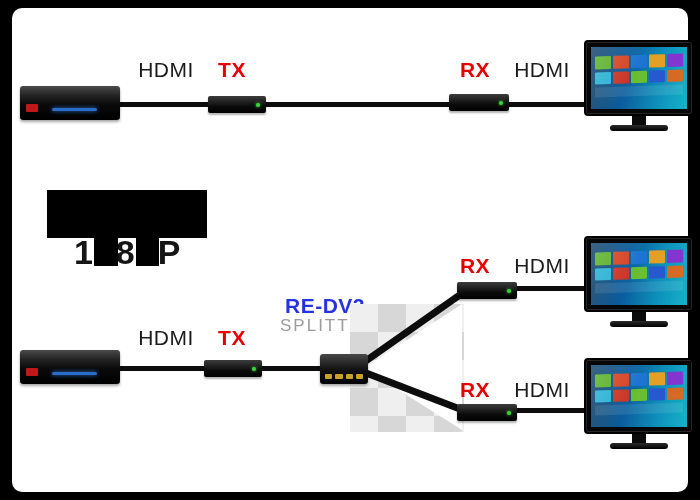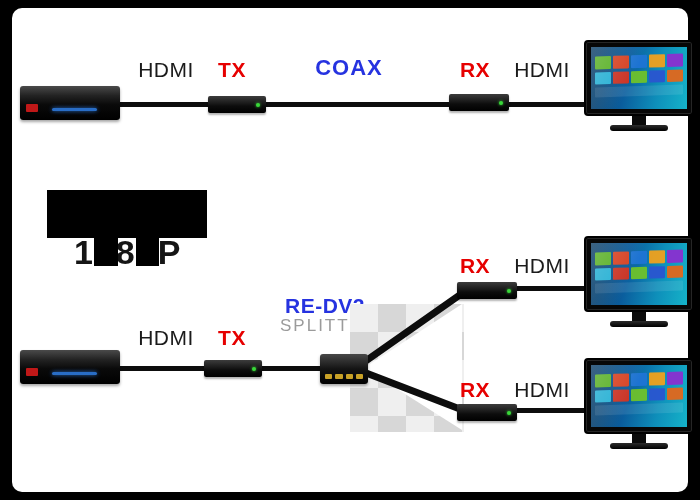--- a/index.html
+++ b/index.html
@@ -74,21 +74,20 @@
   .tv-neck{position:absolute;left:48px;top:76px;width:14px;height:9px;background:#0a0a0a;}
   .tv-base{position:absolute;left:26px;top:85px;width:58px;height:6px;background:linear-gradient(#2c2c2c,#000);border-radius:3px;}
 </style>
 </head>
 <body>
 
 <div class="canvas">
 
   <div class="abs label" style="left:118px;top:50px;width:72px;">HDMI</div>
   <div class="abs label red" style="left:192px;top:50px;width:56px;">TX</div>
-  <div class="abs label blue" style="left:296px;top:48px;width:82px;">COAX</div>
   <div class="abs label red" style="left:434px;top:50px;width:58px;">RX</div>
   <div class="abs label" style="left:494px;top:50px;width:72px;">HDMI</div>
 
   <div class="abs wire" style="left:100px;top:94px;width:100px;"></div>
   <div class="abs wire" style="left:250px;top:94px;width:190px;"></div>
   <div class="abs wire" style="left:495px;top:94px;width:80px;"></div>
 
   <div class="abs player" style="left:8px;top:78px;width:100px;height:34px;">
     <div class="brand-dot"></div>
     <div class="led-strip"></div>

